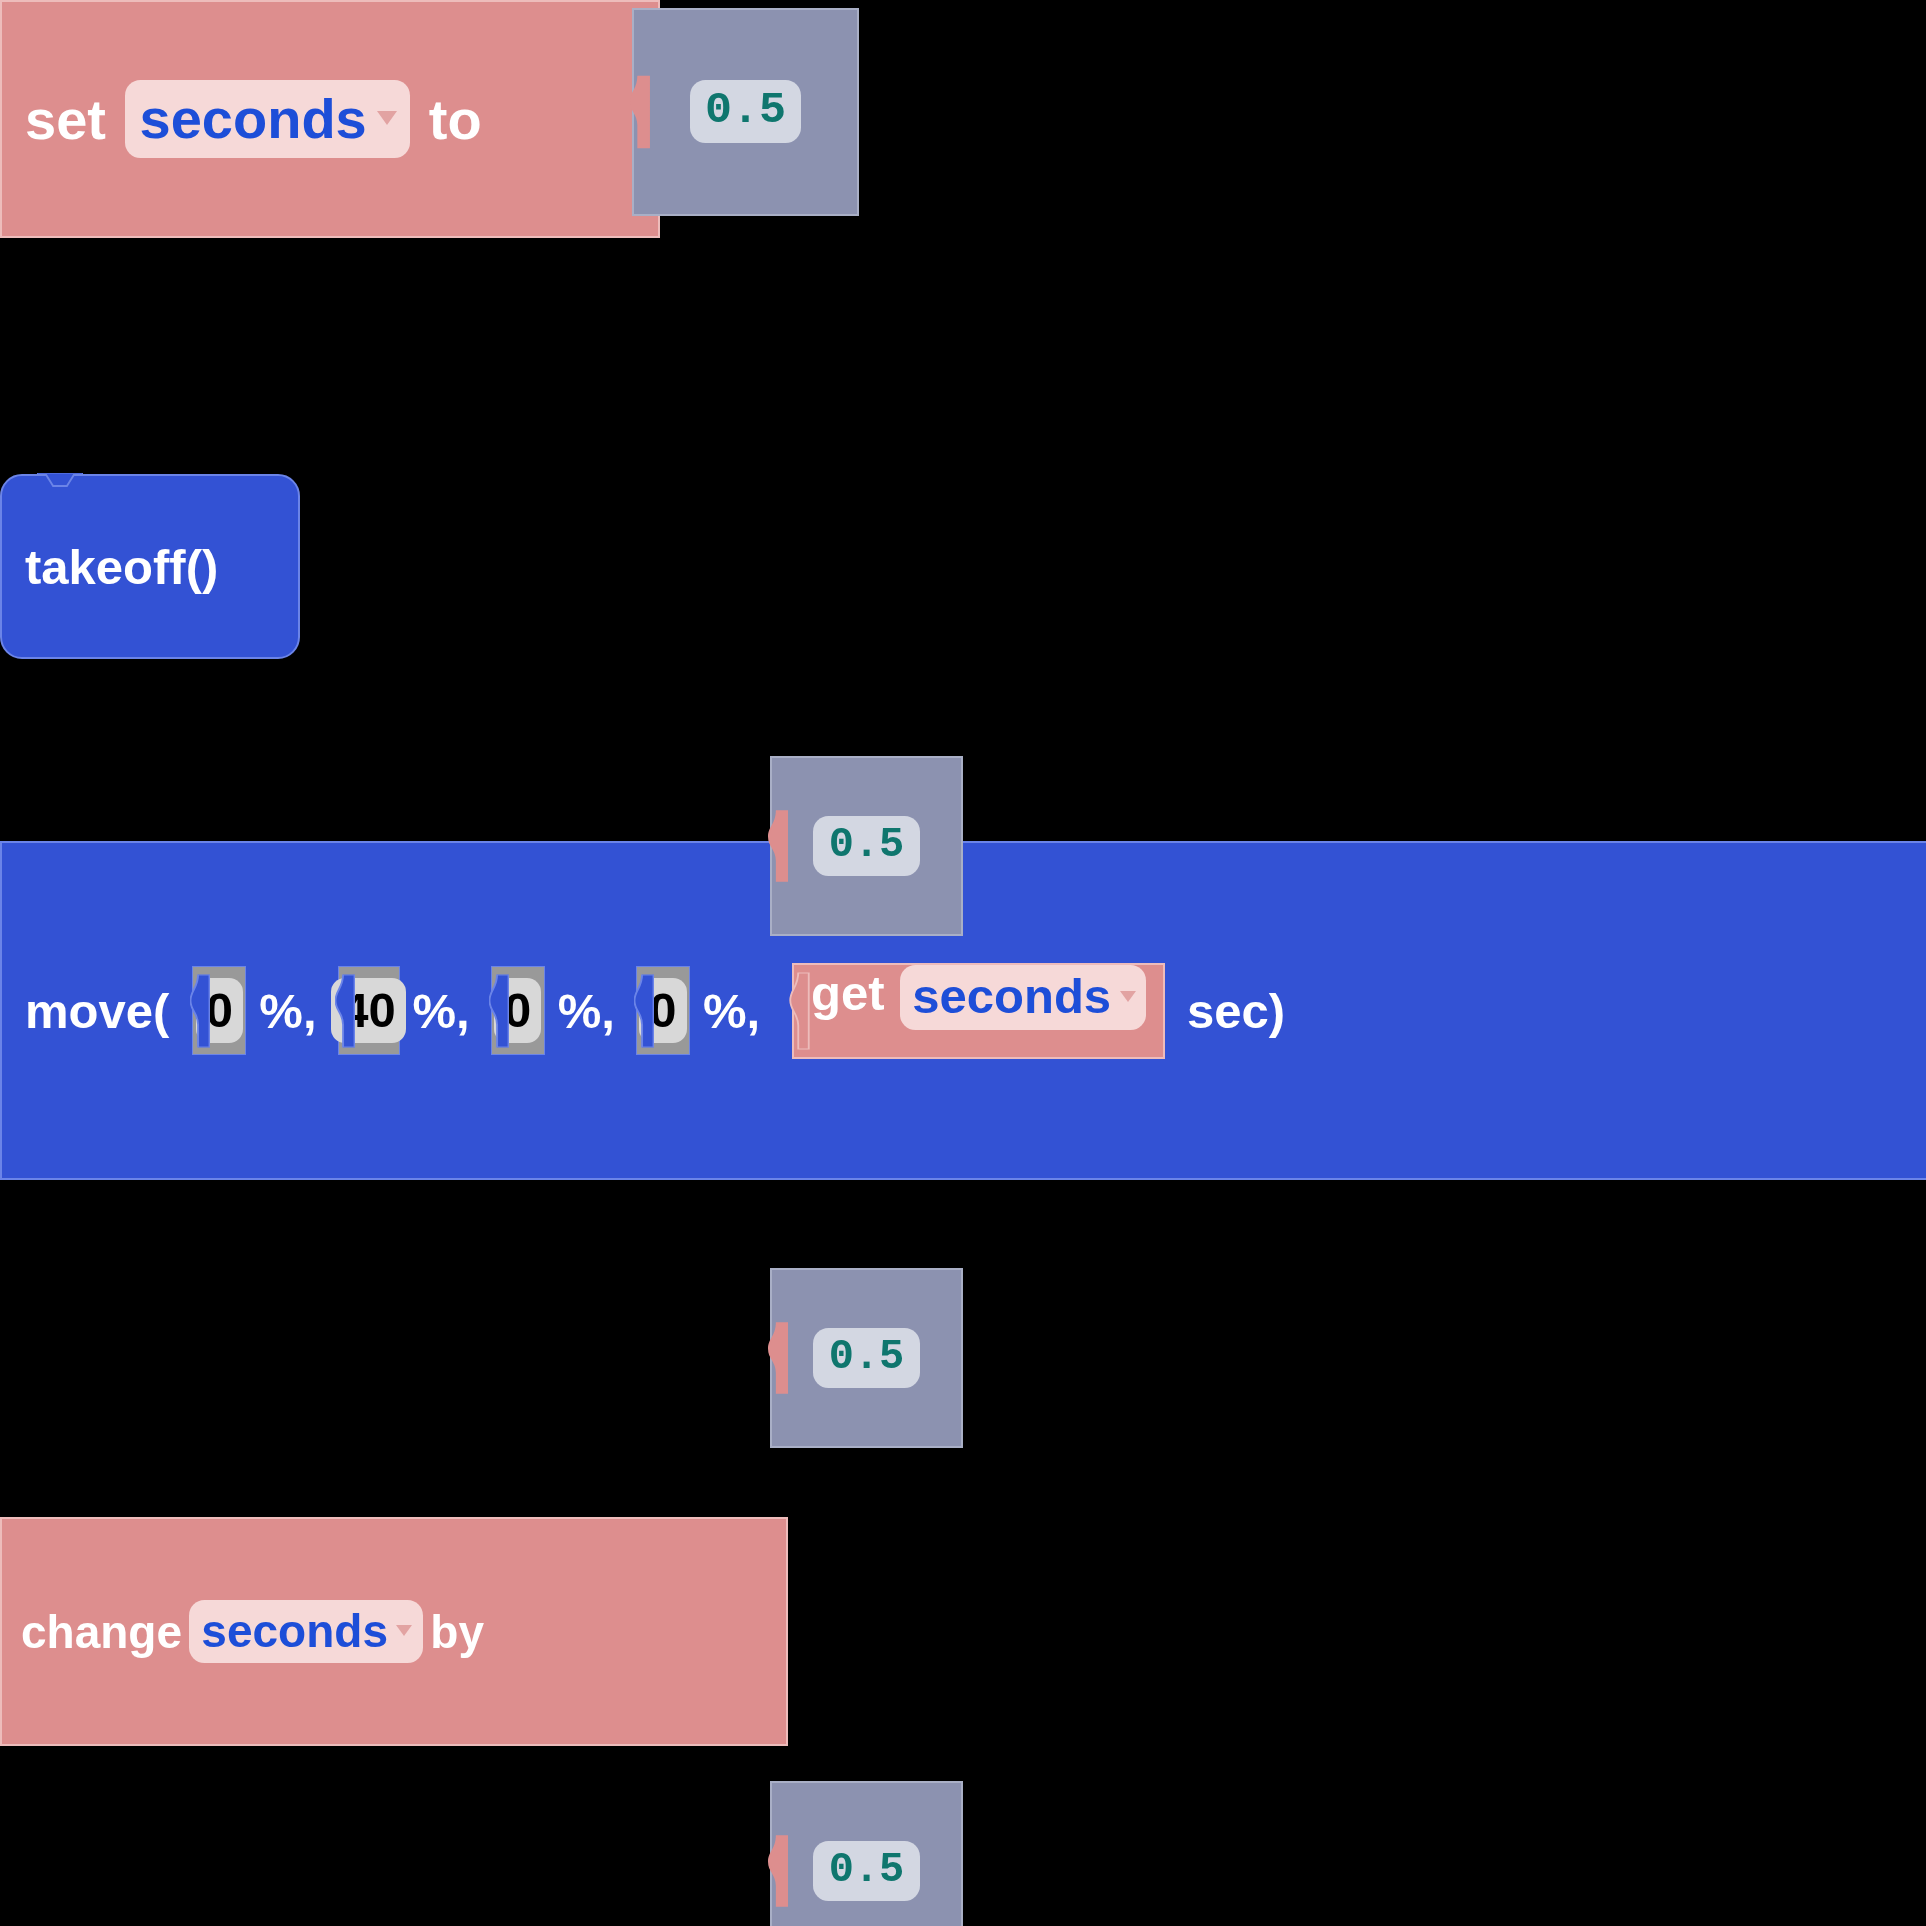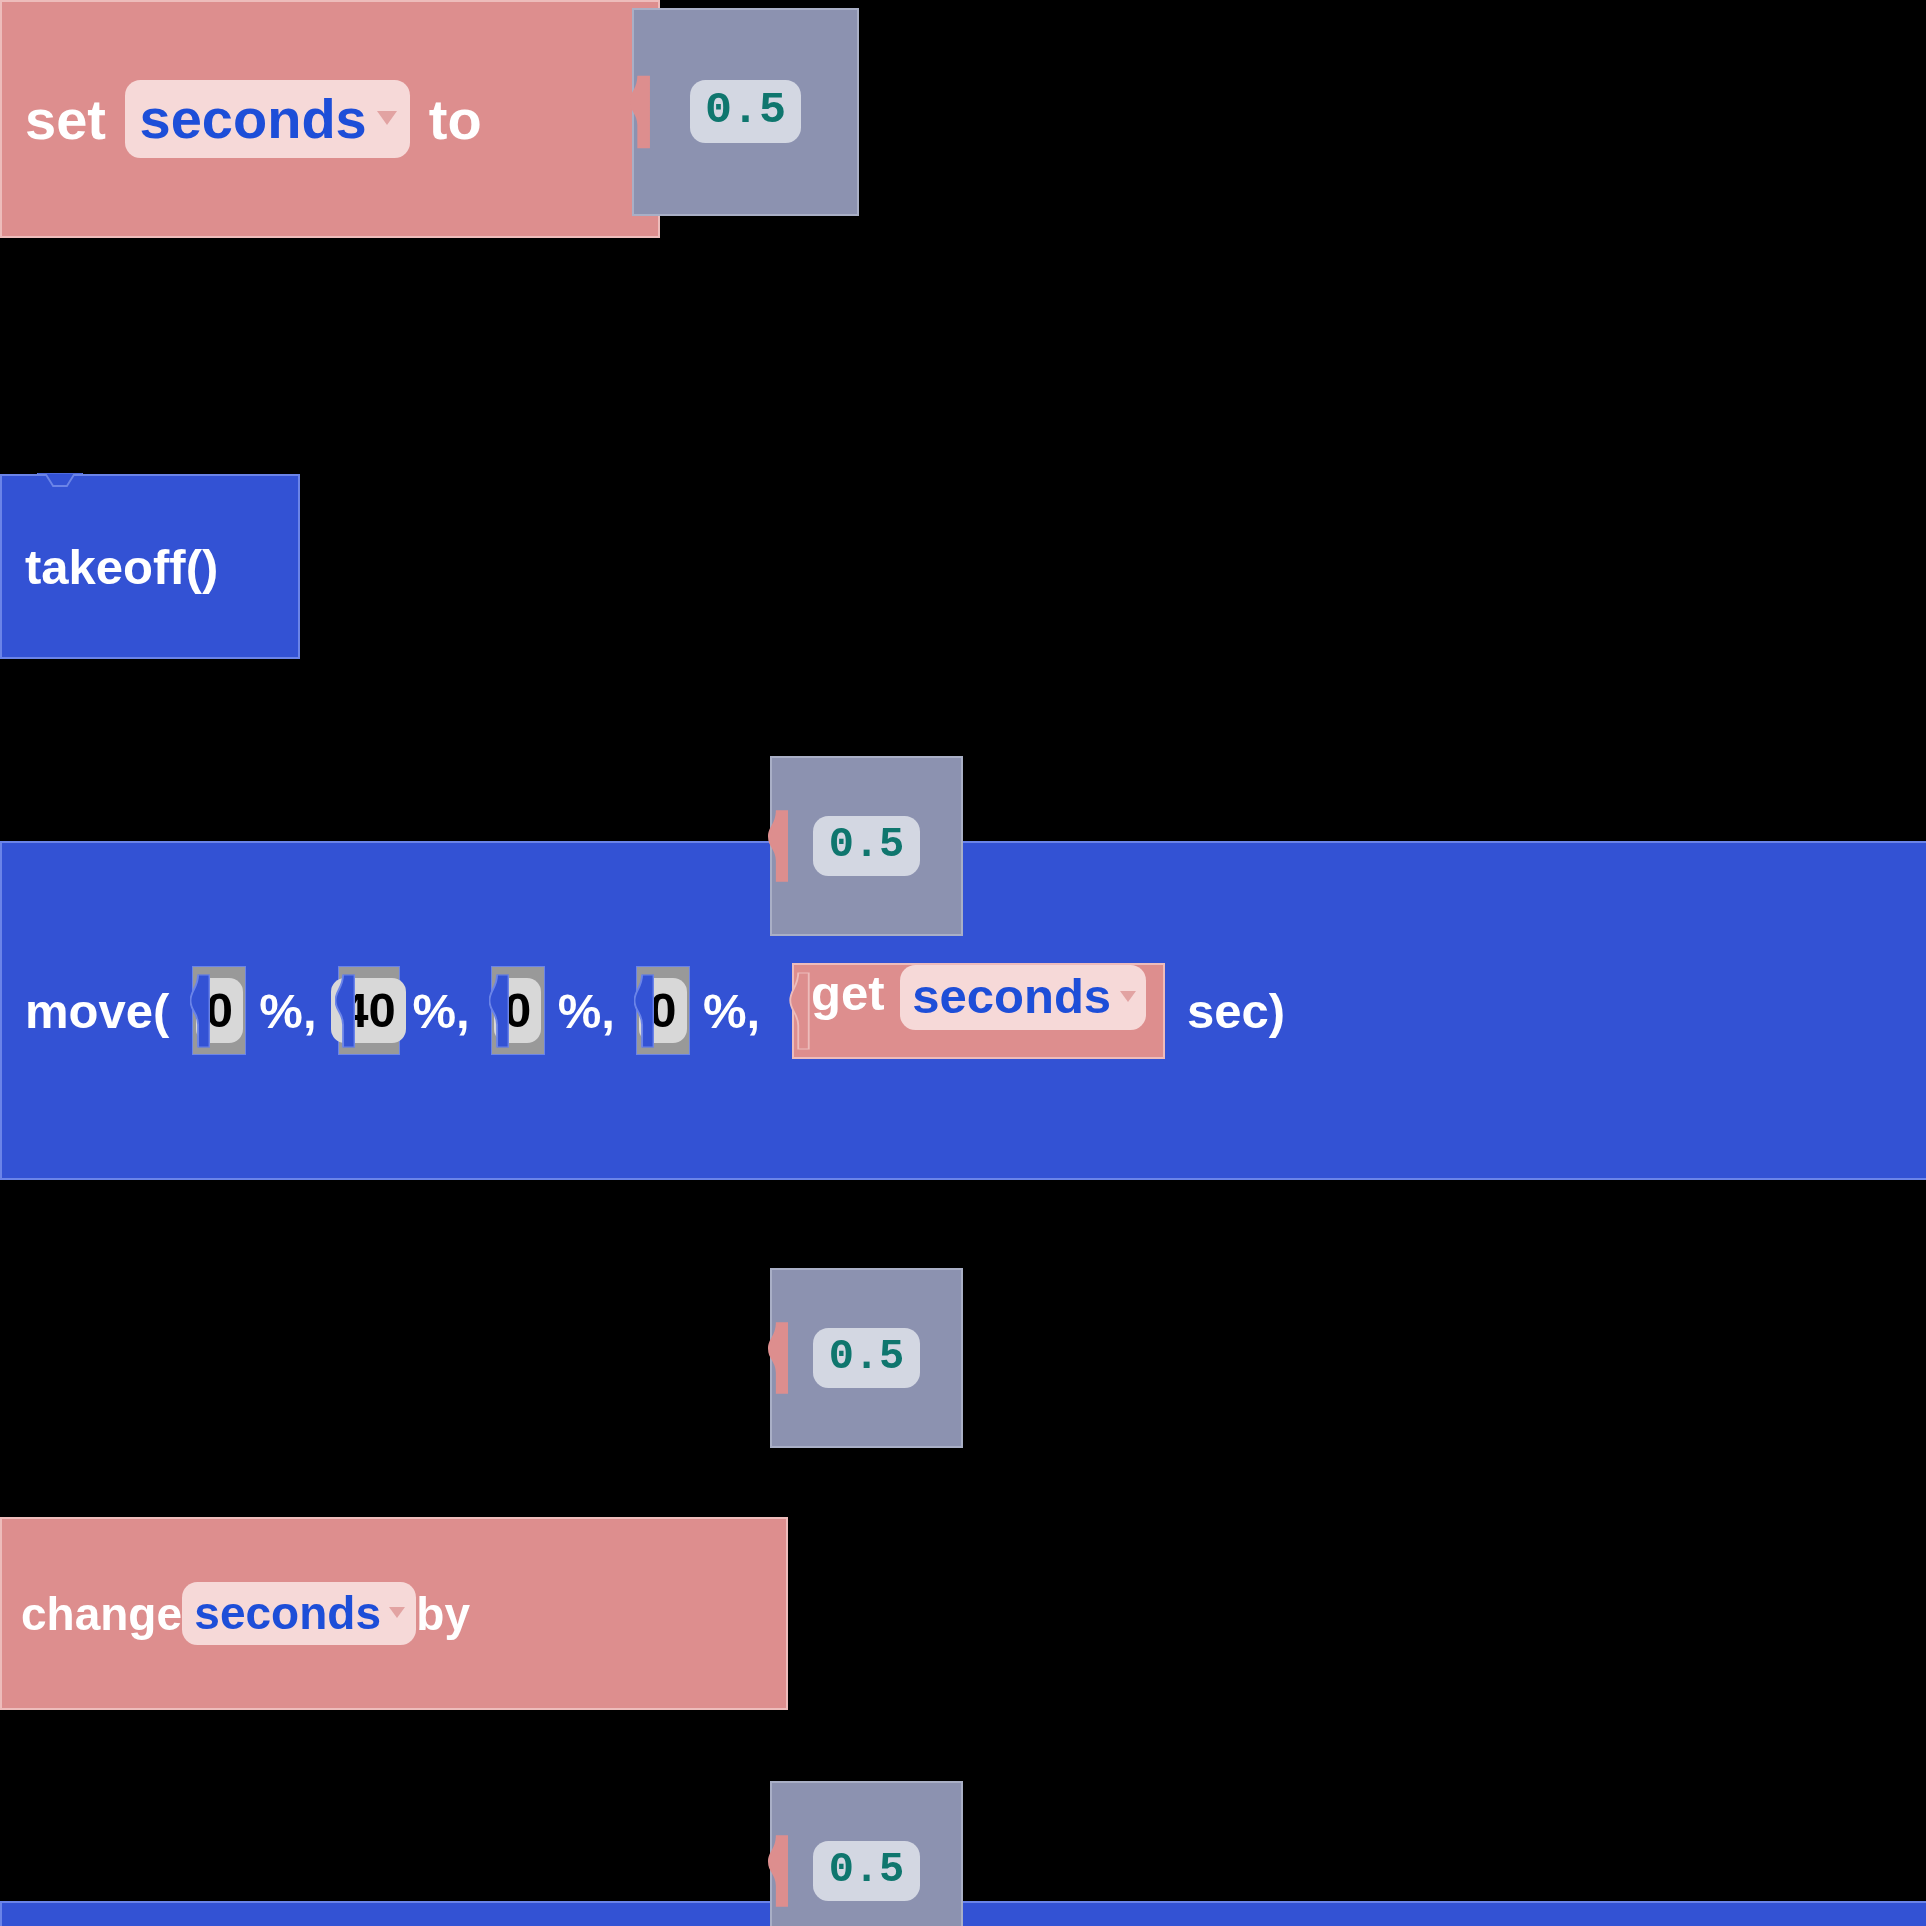--- a/index.html
+++ b/index.html
@@ -60,21 +60,21 @@
   </span>
   <span class="lbl">to</span>
 </div>
 <div class="numblk" style="top:7.7px;left:632px;width:227px;height:208px;font-size:45px;">
   <svg class="bite" style="left:-3.9px;" width="23" height="85" viewBox="0 0 60 220">
     <path d="M60,0 L22,0 C22,40 0,48 0,78 C0,108 22,116 22,150 L22,220 L60,220 Z" fill="#dd8e8e"></path>
   </svg>
   <span class="field">0.5</span>
 </div>
 
-<div class="row stmt blue" style="top:236px;left:0;width:300px;height:185px;padding-left:23px;font-size:49px;">
+<div class="row stmt blue" style="top:236px;left:0;width:300px;height:185px;padding-left:23px;font-size:49px;border-radius:22px;">
   <svg class="notch" width="77" height="23" viewBox="0 0 200 60" style="left:35px;top:-3.1px;">
     <path d="M0,0 L40,0 L70,48 L130,48 L160,0 L200,0 L200,-10 L0,-10 Z" fill="#3352d4" stroke="#6b84e8" stroke-width="8"></path>
   </svg>
   <span class="lbl">takeoff()</span>
 </div>
 
 <div class="row stmt blue" style="top:418px;left:0;width:2311px;height:339px;padding-left:23px;gap:0;font-size:49px;">
   <span class="lbl" style="margin-right:23px;">move(</span>
 
   <div class="slot" style="width:54px;height:89px;margin-right:13px;">
@@ -116,21 +116,21 @@
     <span class="lbl">get</span>
     <span class="dd" style="padding:3.9px 10.8px 5.4px 12.3px;gap:8.5px;">
       <span class="dtext">seconds</span>
       <span class="caret" style="border-left-width:8.5px;border-right-width:8.5px;border-top-width:11.6px;"></span>
     </span>
   </div>
 
   <span class="lbl">sec)</span>
 </div>
 
-<div class="row stmt salmon" style="top:755px;left:0;width:788px;height:193px;padding-left:19px;gap:0;font-size:46px;">
+<div class="row stmt salmon" style="top:755px;left:0;width:788px;height:229px;padding-left:19px;gap:7px;font-size:46px;">
   <span class="lbl">change</span>
   <span class="dd" style="padding:3.9px 10.8px 5.4px 12.3px;gap:8.5px;">
     <span class="dtext">seconds</span>
     <span class="caret" style="border-left-width:8.5px;border-right-width:8.5px;border-top-width:11.6px;"></span>
   </span>
   <span class="lbl">by</span>
 </div>
 <div class="numblk" style="top:756px;left:770px;width:193px;height:180px;font-size:42px;">
   <svg class="bite" style="left:-3.9px;" width="21.6" height="77" viewBox="0 0 56 200">
     <path d="M56,0 L22,0 C22,38 0,46 0,74 C0,102 22,110 22,142 L22,200 L56,200 Z" fill="#dd8e8e"></path>

